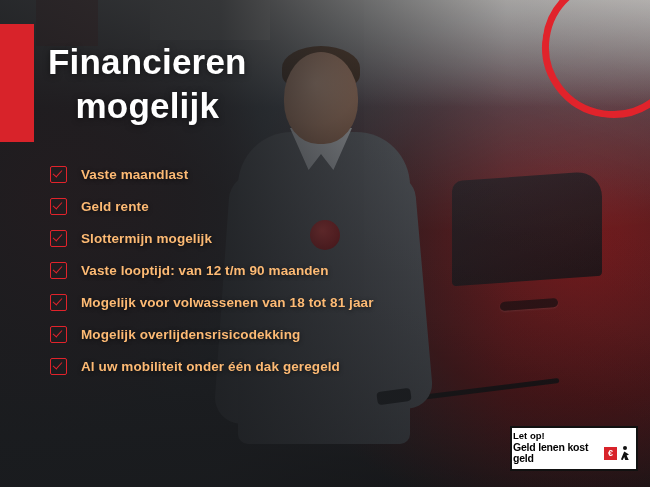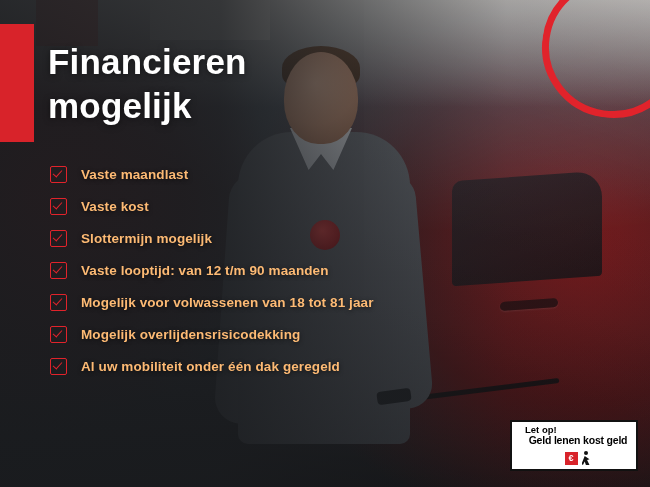--- a/index.html
+++ b/index.html
@@ -207,20 +207,21 @@
   .title {
     position: absolute;
     left: 48px;
     top: 40px;
     color: #ffffff;
     font-size: 35px;
     line-height: 1.25;
     font-weight: 700;
     letter-spacing: .2px;
     text-shadow: 0 1px 6px rgba(0,0,0,.5);
+    text-align: center;
   }
   .title span { display: block; }
 
   .list {
     position: absolute;
     left: 50px;
     top: 158px;
     width: 480px;
     margin: 0;
     padding: 0;
@@ -262,35 +263,34 @@
   }
 
   
   .warning {
     position: absolute;
     right: 12px;
     bottom: 16px;
     width: 128px;
     background: #ffffff;
     border: 2px solid #111;
-    padding: 3px 5px 4px 13px;
+    padding: 3px 5px 4px 1px;
     box-sizing: border-box;
   }
   .warning .w-top {
     font-size: 9.5px;
     font-weight: 700;
     color: #000;
     line-height: 1.1;
   }
   .warning .w-row {
     display: flex;
     align-items: center;
     justify-content: space-between;
     gap: 4px;
-    flex-direction: column;
   }
   .warning .w-main {
     font-size: 10.5px;
     font-weight: 700;
     color: #000;
     line-height: 1.1;
     letter-spacing: -.2px;
   }
   .w-icons {
     display: flex;
@@ -364,21 +364,21 @@
     <span>mogelijk</span>
   </div>
 
   <ul class="list">
     <li>
       <span class="check"></span>
       <span class="li-text">Vaste maandlast</span>
     </li>
     <li>
       <span class="check"></span>
-      <span class="li-text">Vaste kost</span>
+      <span class="li-text">Geld rente</span>
     </li>
     <li>
       <span class="check"></span>
       <span class="li-text">Slottermijn mogelijk</span>
     </li>
     <li>
       <span class="check"></span>
       <span class="li-text">Vaste looptijd: van 12 t/m 90 maanden</span>
     </li>
     <li>

